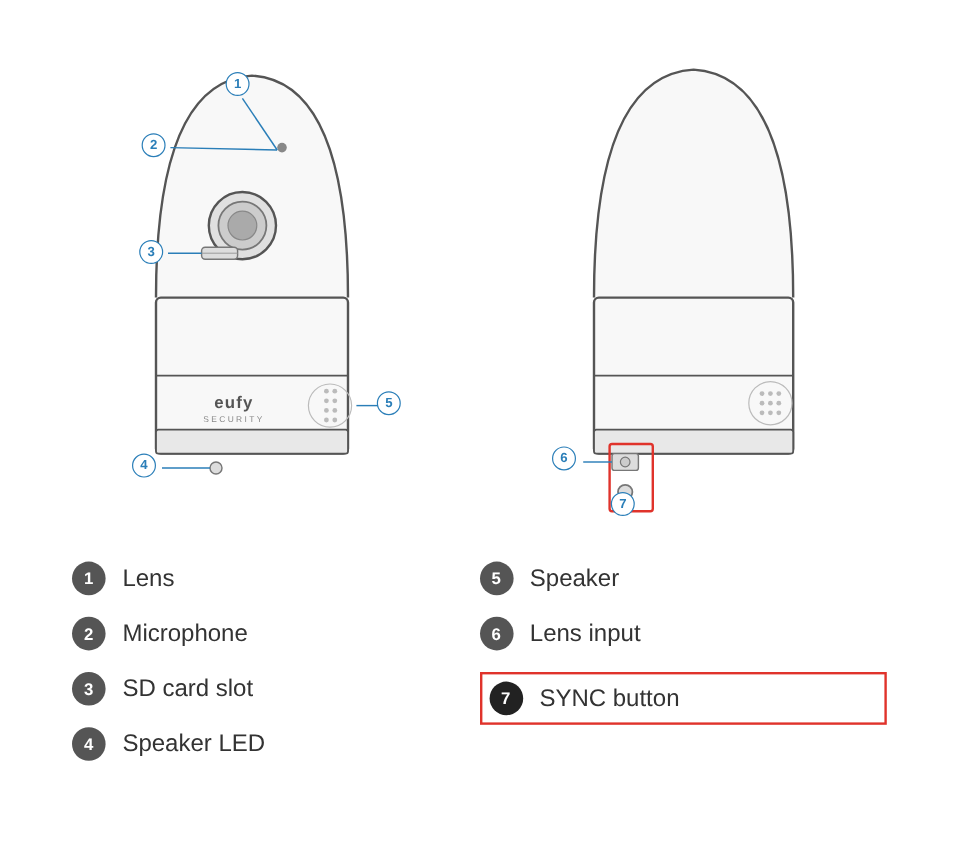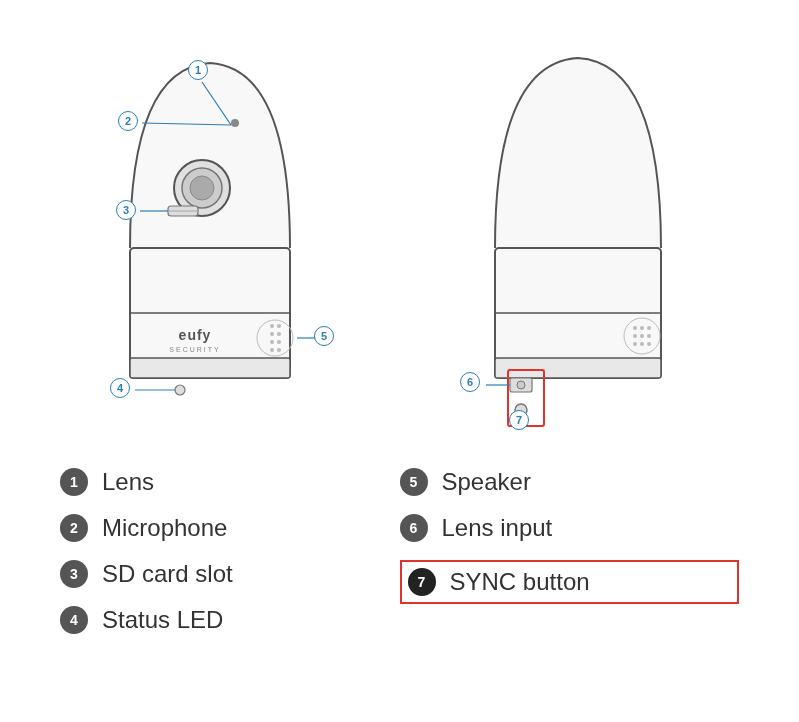--- a/index.html
+++ b/index.html
@@ -63,21 +63,21 @@
       font-weight: bold;
       display: flex;
       align-items: center;
       justify-content: center;
       flex-shrink: 0;
     }
     .legend-num.highlight {
       background: #222;
     }
     .legend-label {
-      font-size: 24px;
+      font-size: 20px;
       color: #333;
       text-align: center;
     }
     .legend-item-box {
       border: 2px solid #e0332b;
       padding: 4px 10px 4px 6px;
       display: flex;
       align-items: center;
       gap: 14px;
     }
@@ -222,21 +222,21 @@
       <div class="legend-item">
         <div class="legend-num">2</div>
         <span class="legend-label">Microphone</span>
       </div>
       <div class="legend-item">
         <div class="legend-num">3</div>
         <span class="legend-label">SD card slot</span>
       </div>
       <div class="legend-item">
         <div class="legend-num">4</div>
-        <span class="legend-label">Status LED</span>
+        <span class="legend-label">Speaker LED</span>
       </div>
     </div>
 
     <div class="legend-col">
       <div class="legend-item">
         <div class="legend-num">5</div>
         <span class="legend-label">Speaker</span>
       </div>
       <div class="legend-item">
         <div class="legend-num">6</div>

